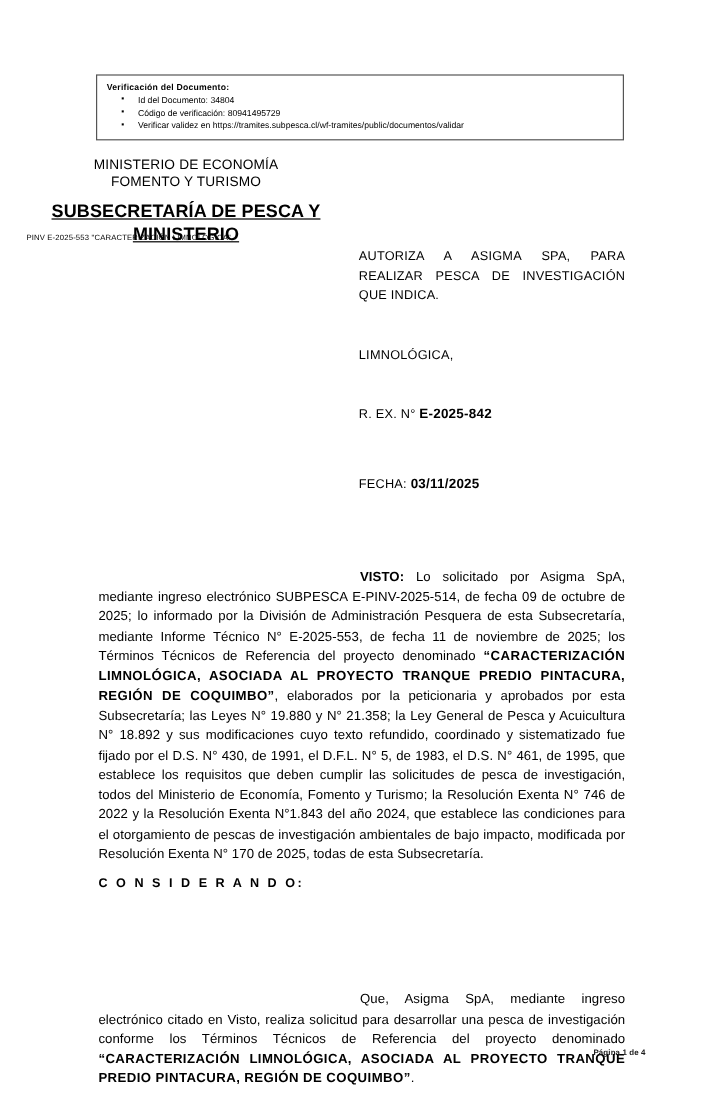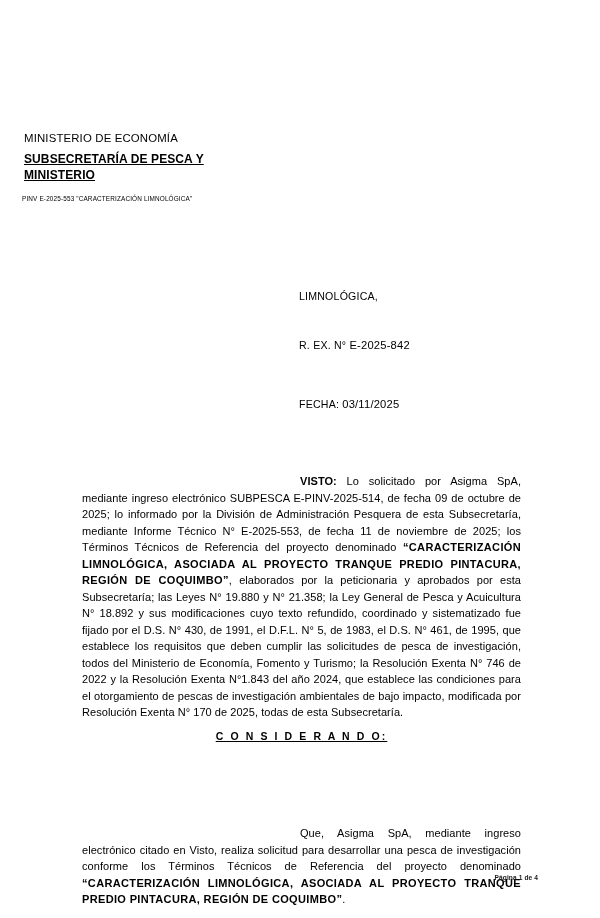--- a/index.html
+++ b/index.html
@@ -61,29 +61,30 @@
     top: -0.5px;
     font-size: 7px;
   }
 
   
   .inst-header {
     position: absolute;
     left: 24px;
     top: 131px;
     width: 262px;
+    text-align: center;
   }
   .inst-line {
     font-size: 11.4px;
     line-height: 1.25;
     letter-spacing: 0.15px;
   }
   .inst-sub {
     margin-top: 7px;
-    font-size: 12px;
+    font-size: 15px;
     font-weight: bold;
     line-height: 1.3;
     letter-spacing: 0.1px;
   }
   .inst-sub span {
     text-decoration: underline;
   }
   .pinv-ref {
     position: absolute;
     left: 22px;
@@ -121,21 +122,21 @@
     letter-spacing: 0.2px;
   }
   .date-line {
     position: absolute;
     left: 299px;
     top: 398px;
     font-size: 10.6px;
     letter-spacing: 0.2px;
   }
   .resol-line b, .date-line b {
-    font-weight: normal;
+    font-weight: bold;
     font-size: 11.2px;
   }
 
   
   .body-block {
     position: absolute;
     left: 82px;
     width: 439px;
     font-size: 11px;
     line-height: 1.50;
@@ -156,56 +157,64 @@
   .proj-name {
     font-weight: bold;
     letter-spacing: 0.35px;
   }
 
   .considerando {
     position: absolute;
     left: 82px;
     top: 730px;
     width: 439px;
-    text-align: center;
     font-size: 10.5px;
     font-weight: bold;
     letter-spacing: 2.1px;
-    text-decoration: underline;
   }
 
   
   .page-footer {
     position: absolute;
     left: 0;
     top: 874px;
     width: 538px;
     text-align: right;
     font-size: 6.6px;
     font-weight: bold;
     color: #1a1a1a;
     letter-spacing: 0.1px;
   }
 </style>
 </head>
 <body>
 
 <div class="page">
 
+  <div class="verif-box">
+    <div class="verif-title">Verificación del Documento:</div>
+    <ul class="verif-list">
+      <li>Id del Documento: 34804</li>
+      <li>Código de verificación: 80941495729</li>
+      <li>Verificar validez en https://tramites.subpesca.cl/wf-tramites/public/documentos/validar</li>
+    </ul>
+  </div>
 
   <div class="inst-header">
     <div class="inst-line">MINISTERIO DE ECONOMÍA</div>
+    <div class="inst-line">FOMENTO Y TURISMO</div>
     <div class="inst-sub">
       <span>SUBSECRETARÍA DE PESCA Y</span><br>
       <span>MINISTERIO</span>
     </div>
   </div>
 
   <div class="pinv-ref">PINV E-2025-553 "CARACTERIZACIÓN LIMNOLÓGICA"</div>
 
+  <div class="subject-block">AUTORIZA A ASIGMA SPA, PARA REALIZAR PESCA DE INVESTIGACIÓN QUE INDICA.</div>
 
   <div class="place-line">LIMNOLÓGICA,</div>
 
   <div class="resol-line">
     <span>R. EX. N°</span>
     <b>E-2025-842</b>
   </div>
 
   <div class="date-line">
     <span>FECHA:</span>

